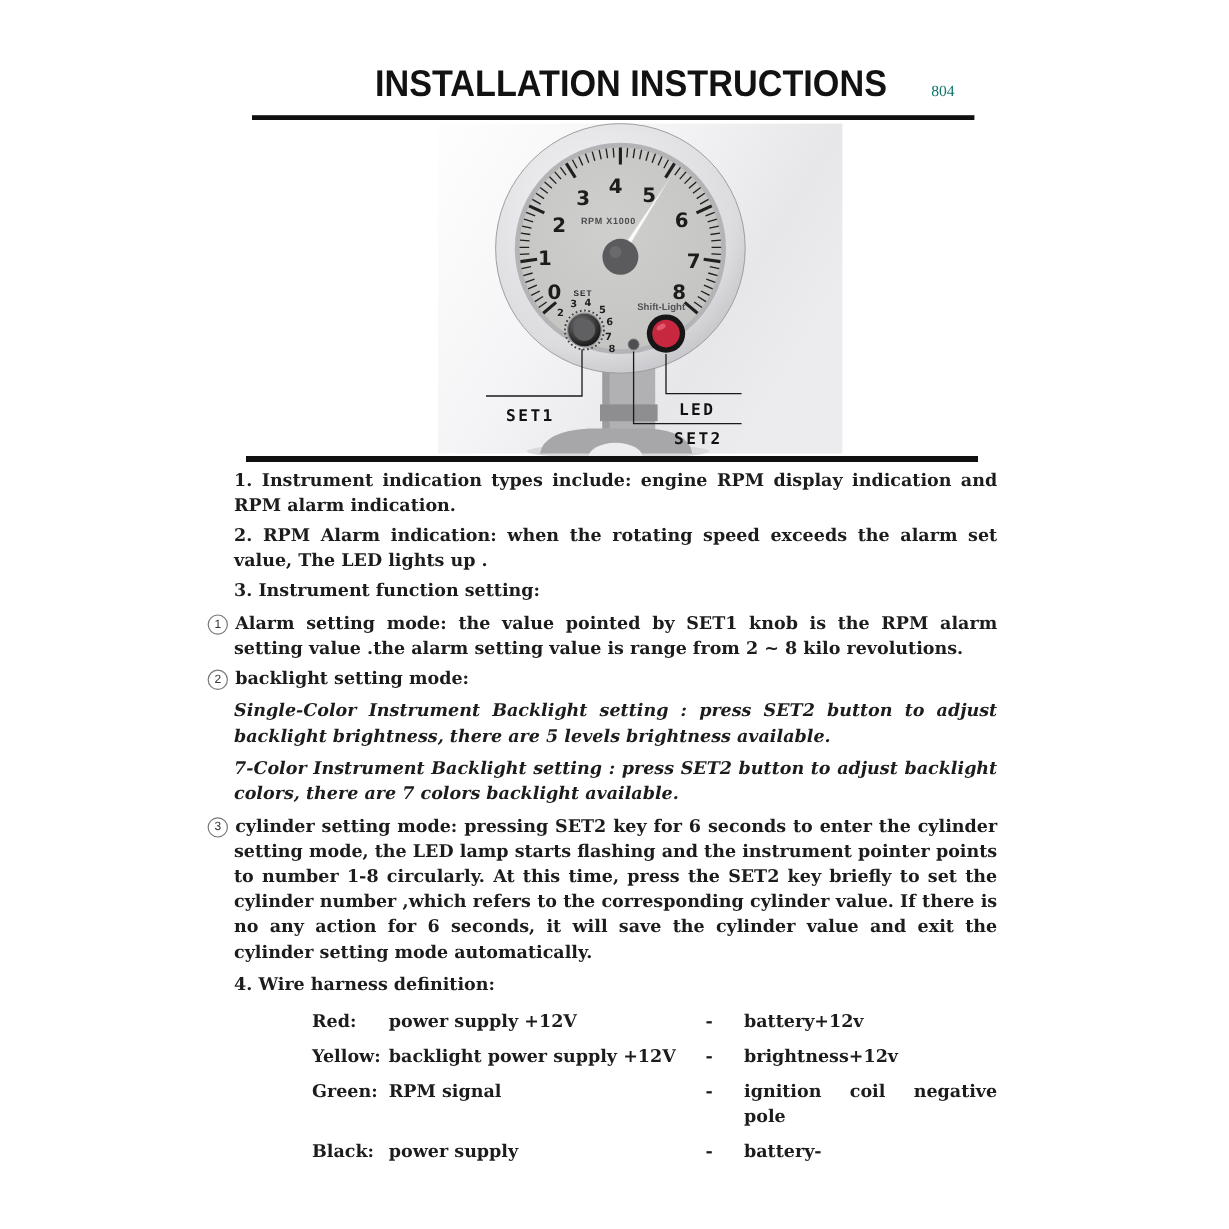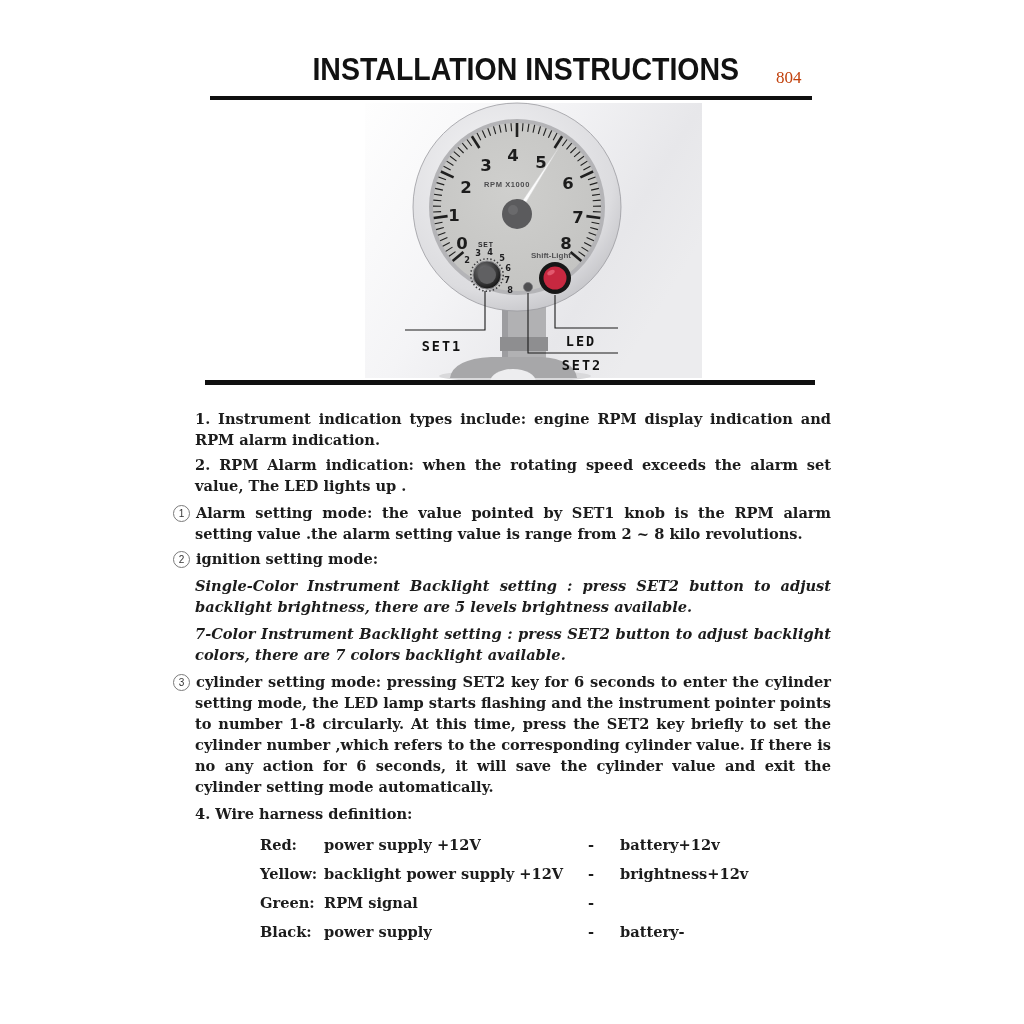--- a/index.html
+++ b/index.html
@@ -2,25 +2,25 @@
 <html><head>
 <meta charset="utf-8">
 <style>
   html,body{margin:0;padding:0;background:#ffffff;}
   .page{position:relative;width:1024px;height:1024px;background:#ffffff;overflow:hidden;
         font-family:"DejaVu Serif","Liberation Serif",serif;color:#1d1d1d;border-radius:12px;}
   .title{position:absolute;left:0;top:52px;width:1024px;text-align:center;
          font-family:"Liberation Sans",sans-serif;font-weight:600;font-size:31px;color:#121212;
          letter-spacing:0px;transform:scaleX(0.92);padding-left:30px;box-sizing:border-box;white-space:nowrap;}
   .pagenum{position:absolute;left:776px;top:68px;font-family:"Liberation Serif",serif;
-           font-size:17px;font-weight:400;color:#c2410c;}
+           font-size:13px;font-weight:400;color:#0f766e;}
   .rule1{position:absolute;left:210px;top:96px;width:602px;height:4px;background:#101010;}
   .rule2{position:absolute;left:205px;top:380px;width:610px;height:5px;background:#101010;}
   .figure{position:absolute;left:365px;top:100px;width:345px;height:282px;}
-  .content{position:absolute;left:195px;top:408px;width:636px;
+  .content{position:absolute;left:195px;top:390px;width:636px;
            font-size:14.6px;font-weight:700;line-height:21px;text-align:justify;color:#1c1c1c;}
   .content p{margin:0 0 4px 0;}
   .content p.gap{margin-top:6px;}
   .sub{margin-left:43px;text-indent:-22px;}
   .subp{margin-left:43px;font-style:italic;}
   .cnum{display:inline-block;width:15px;height:15px;border:1px solid #7a7a7a;border-radius:50%;
         font-family:"Liberation Sans",sans-serif;font-weight:400;font-size:10px;line-height:15px;
         text-align:center;color:#333;text-indent:0;margin-right:6px;vertical-align:1px;background:#fff;}
   .wires{margin:10px 0 0 28px;}
   .wrow{display:grid;grid-template-columns:64px 242px 50px auto;margin-bottom:8px;line-height:21px;margin-left:37px;}
@@ -197,24 +197,25 @@
       <text x="216" y="246">LED</text>
       <text x="217" y="270">SET2</text>
     </g>
   </svg>
 
   <div class="rule2"></div>
 
   <div class="content">
     <p>1. Instrument indication types include: engine RPM display indication and RPM alarm indication.</p>
     <p>2. RPM Alarm indication: when the rotating speed exceeds the alarm set value, The LED lights up .</p>
+    <p>3. Instrument function setting:</p>
 
     <p class="sub gap"><span class="cnum">1</span><span>Alarm setting mode: the value pointed by SET1 knob is the RPM alarm setting value .the alarm setting value is range from 2 ~ 8 kilo revolutions.</span></p>
 
-    <p class="sub"><span class="cnum">2</span><span>ignition setting mode:</span></p>
+    <p class="sub"><span class="cnum">2</span><span>backlight setting mode:</span></p>
 
     <p class="subp gap">Single-Color Instrument Backlight setting : press SET2 button to adjust backlight brightness, there are 5 levels brightness available.</p>
     <p class="subp gap">7-Color Instrument Backlight setting : press SET2 button to adjust backlight colors, there are 7 colors backlight available.</p>
 
     <p class="sub gap"><span class="cnum">3</span><span>cylinder setting mode: pressing SET2 key for 6 seconds to enter the cylinder setting mode, the LED lamp starts flashing and the instrument pointer points to number 1-8 circularly. At this time, press the SET2 key briefly to set the cylinder number ,which refers to the corresponding cylinder value. If there is no any action for 6 seconds, it will save the cylinder value and exit the cylinder setting mode automatically.</span></p>
 
     <p class="gap">4. Wire harness definition:</p>
 
     <div class="wires">
       <div class="wrow">
@@ -226,20 +227,21 @@
       <div class="wrow">
         <span>Yellow:</span>
         <span>backlight power supply +12V</span>
         <span class="dash">-</span>
         <span class="conn">brightness+12v</span>
       </div>
       <div class="wrow">
         <span>Green:</span>
         <span>RPM signal</span>
         <span class="dash">-</span>
+        <span class="conn">ignition coil negative pole</span>
       </div>
       <div class="wrow">
         <span>Black:</span>
         <span>power supply</span>
         <span class="dash">-</span>
         <span class="conn">battery-</span>
       </div>
     </div>
   </div>
 

